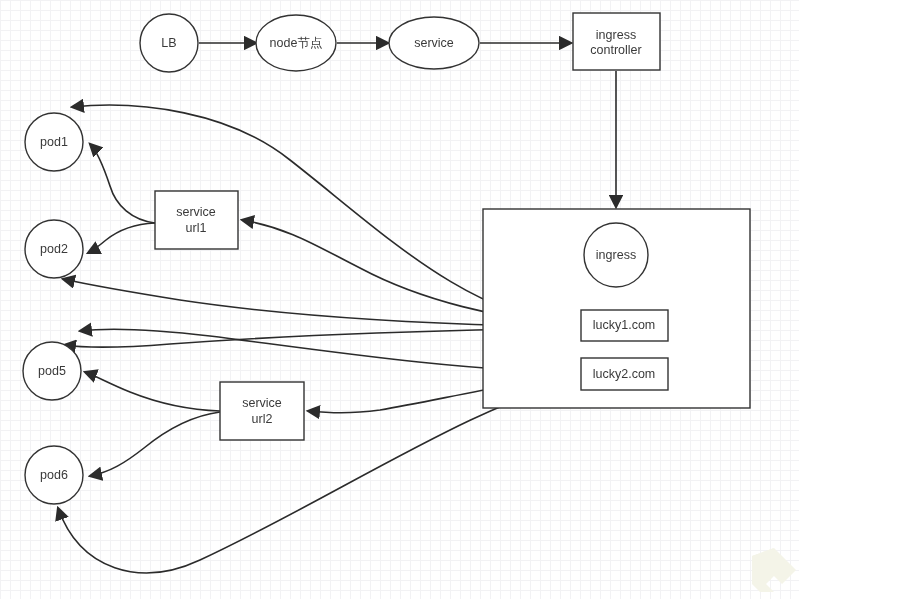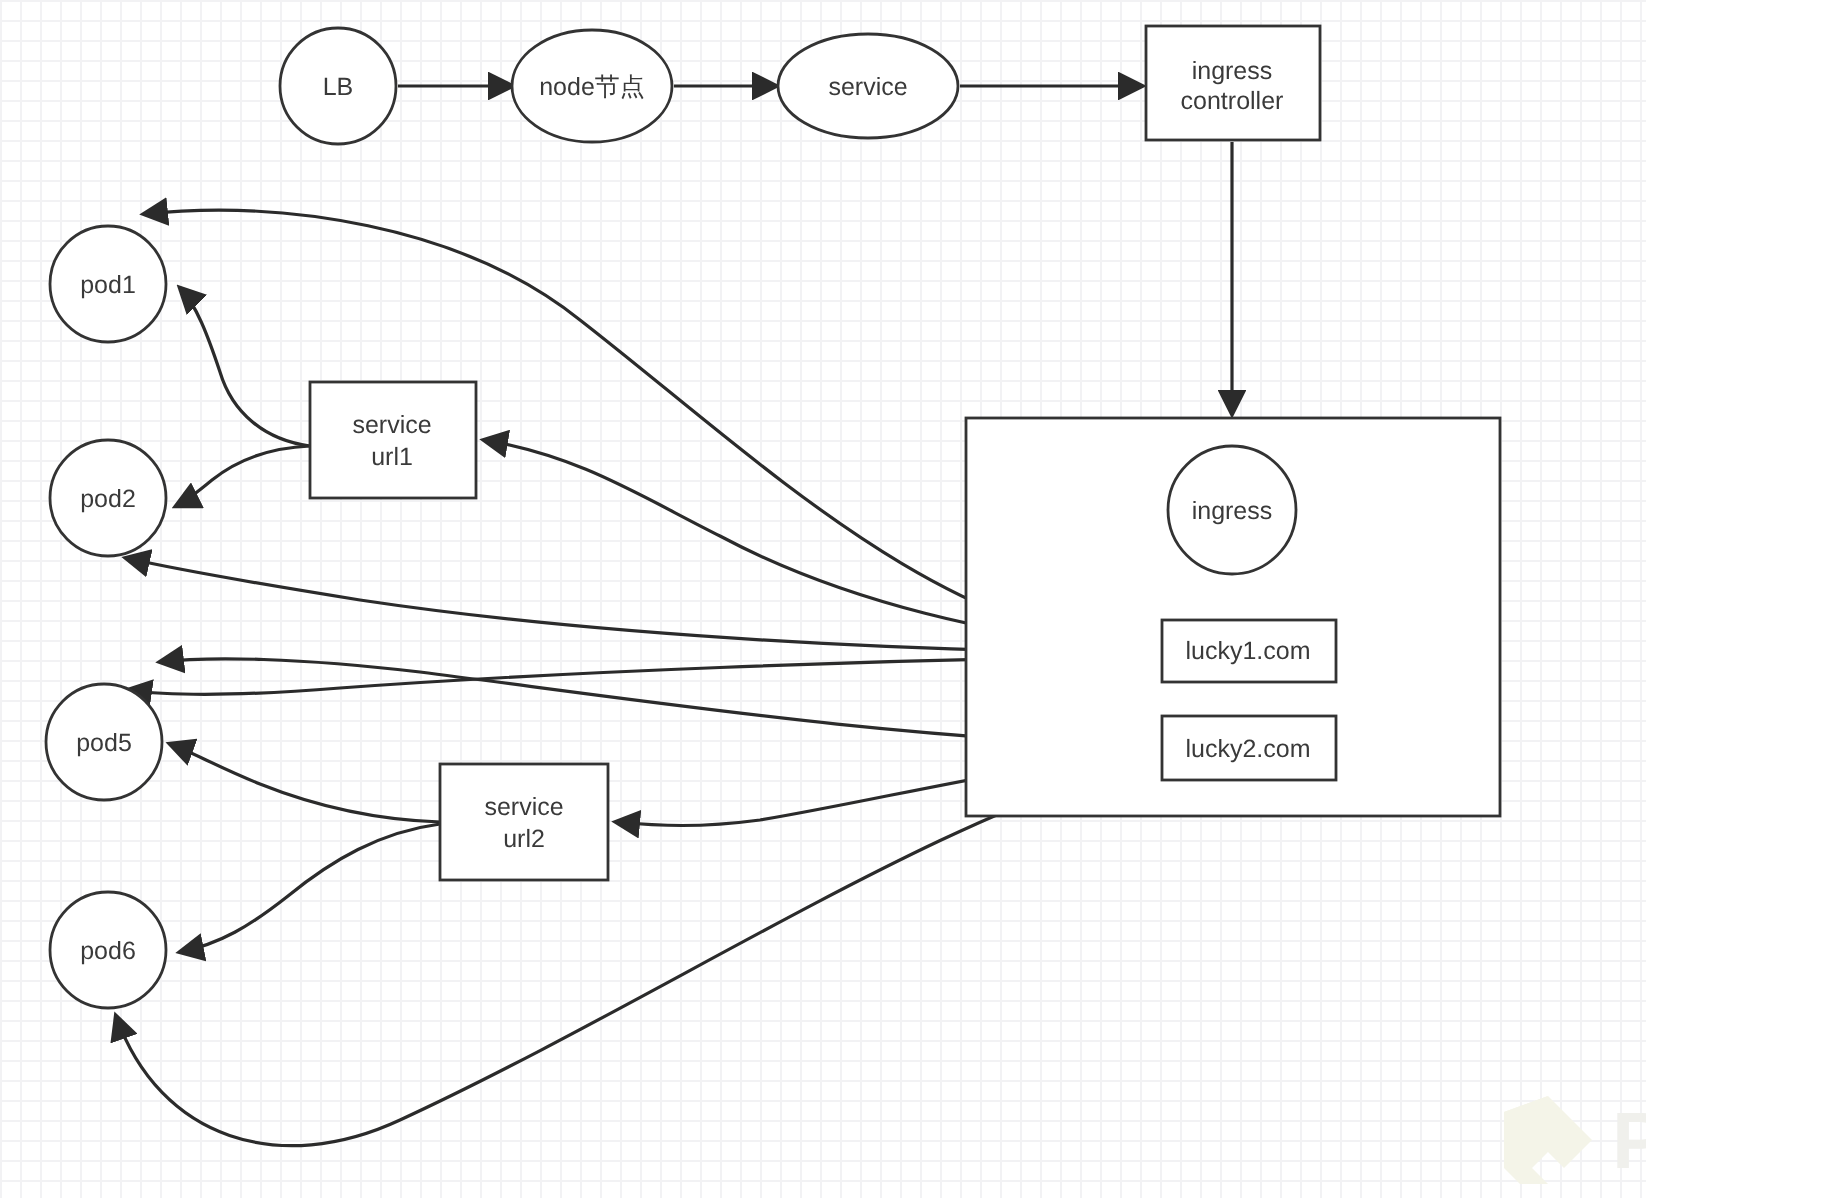--- a/index.html
+++ b/index.html
@@ -15,21 +15,20 @@
     overflow: hidden;
     background-color: #ffffff;
     background-image:
       linear-gradient(to right, #f2f2f4 1px, transparent 1px),
       linear-gradient(to bottom, #f2f2f4 1px, transparent 1px),
       linear-gradient(to right, #e8e8ec 1px, transparent 1px),
       linear-gradient(to bottom, #e8e8ec 1px, transparent 1px);
     background-size: 10px 10px, 10px 10px, 50px 50px, 50px 50px;
     background-position: 0 0, 0 0, 0 0, 0 0;
     font-family: "Liberation Sans", sans-serif;
-    padding-left: 24px;
   }
   #diagram {
     position: absolute;
     top: 0;
     left: 0;
     width: 912px;
     height: 599px;
   }
   .shape-fill {
     fill: #ffffff;

